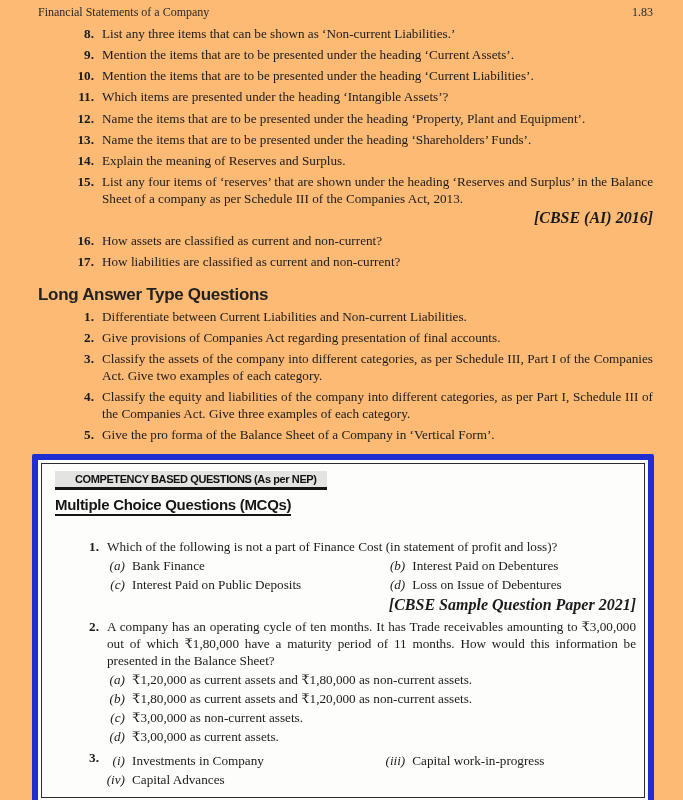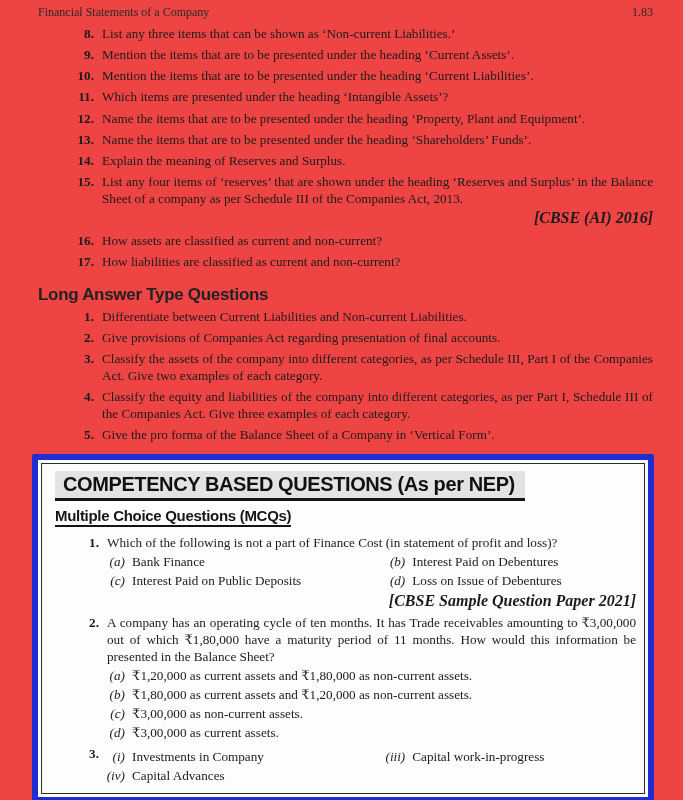--- a/index.html
+++ b/index.html
@@ -1,20 +1,20 @@
 <!DOCTYPE html>
 <html><head>
 <meta charset="utf-8">
 <style>
   html,body{margin:0;padding:0;background:#ffffff;}
   .page{
     position:relative;
     width:683px;height:800px;
     box-sizing:border-box;
-    background:#ef4444;
+    background:#fdba74;
     color:#1b1b1b;
     font-family:"Liberation Serif","DejaVu Serif","DejaVu Sans",serif;
     padding:5px 30px 0 38px;
     overflow:hidden;
   }
   .page-header{
     display:flex;justify-content:space-between;align-items:baseline;
     font-size:12px;color:#2a2a2a;margin-bottom:6px;
   }
   .body-text{font-size:13.2px;line-height:1.26;}
@@ -46,35 +46,35 @@
   }
   .cbq-inner{
     border:1px solid #2b2b2b;
     padding:5px 8px 8px 13px;
     height:100%;
     box-sizing:border-box;
   }
   .cbq-title{
     display:inline-block;
     font-family:"Liberation Sans","DejaVu Sans",sans-serif;
-    font-weight:700;font-size:20px;letter-spacing:-0.4px;
+    font-weight:700;font-size:11px;letter-spacing:-0.4px;
     color:#111;
     background:#e3e3e2;
-    padding:2px 10px 2px 8px;
+    padding:2px 10px 2px 20px;
     border-bottom:3px solid #151515;
     margin:2px 0 6px 0;
   }
   .mcq-title{
     display:inline-block;
     font-family:"Liberation Sans","DejaVu Sans",sans-serif;
     font-weight:700;font-size:15px;letter-spacing:-0.3px;
     color:#161616;
     border-bottom:2px solid #151515;
     padding-bottom:1px;
-    margin:0 0 3px 0;
+    margin:0 0 18px 0;
   }
   .mcq-list{margin-left:14px;}
   .opt-grid{
     display:grid;
     grid-template-columns:52% 48%;
     margin-left:-10px;
     text-align:left;
   }
   .opt{display:flex;margin-top:2.5px;text-align:left;}
   .opt-stack .opt{margin-top:2.5px;}

